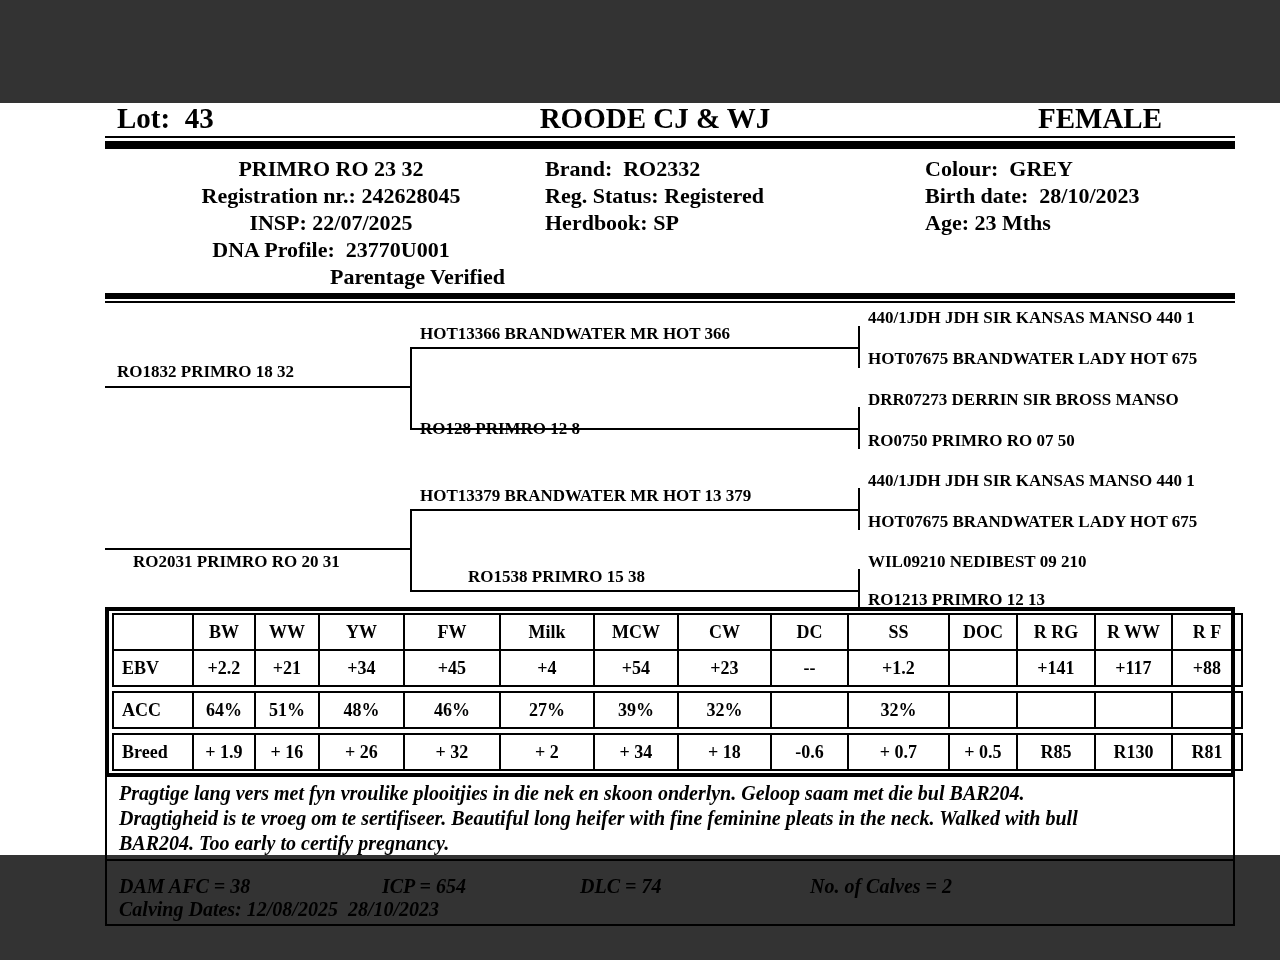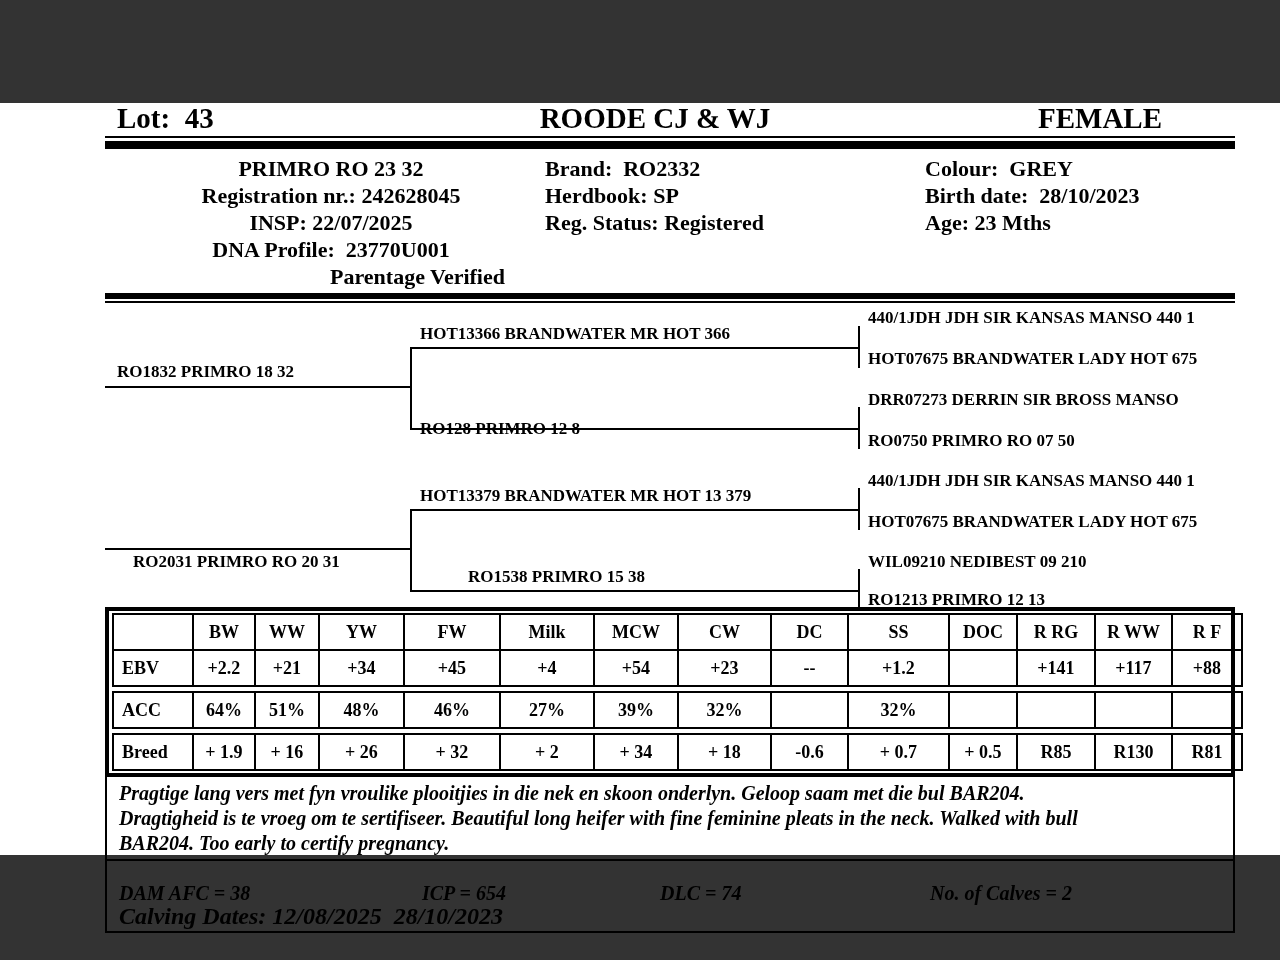--- a/index.html
+++ b/index.html
@@ -49,25 +49,25 @@
     border:2px solid #000; text-align:center; font-weight:bold;
     height:22px; line-height:20px; padding:7px 0; overflow:hidden;
   }
   .ebv-wrap .t2, .ebv-wrap .t3 { margin-top:4px; }
   .row-label { text-align:left !important; padding-left:8px !important; }
 
   
   .bottom-box { border-left:2px solid #000; border-right:2px solid #000; border-bottom:2px solid #000;font-style:italic; }
   .comments { font-size:20px; line-height:25px; padding:4px 8px 3px 12px; }
   .divider { height:2px; background:#000; }
-  .dam-row { display:flex; font-size:20px; line-height:22px; padding:21px 0 0 12px;gap:40px; }
+  .dam-row { display:flex; font-size:20px; line-height:22px; padding:14px 0 0 12px; }
   .dam-afc { width:263px; }
   .dam-icp { width:198px; }
   .dam-dlc { width:230px; }
-  .calving { font-size:24px; line-height:23px; padding:1px 0 3px 12px; white-space:pre; }
+  .calving { font-size:20px; line-height:23px; padding:1px 0 3px 12px; white-space:pre; }
 </style>
 </head>
 <body>
 
 <div class="band band-top"></div>
 <div class="band band-bottom"></div>
 
 <div class="content">
 
   <div class="header-row">
@@ -83,22 +83,22 @@
   <div class="info">
     <div class="col1">
       <div class="line">PRIMRO RO 23 32</div>
       <div class="line">Registration nr.: 242628045</div>
       <div class="line">INSP: 22/07/2025</div>
       <div class="line">DNA Profile:  23770U001</div>
       <div class="line parentage">Parentage Verified</div>
     </div>
     <div class="col2">
       <div class="line">Brand:  RO2332</div>
+      <div class="line">Reg. Status: Registered</div>
       <div class="line">Herdbook: SP</div>
-      <div class="line">Reg. Status: Registered</div>
     </div>
     <div class="col3">
       <div class="line">Colour:  GREY</div>
       <div class="line">Birth date:  28/10/2023</div>
       <div class="line">Age: 23 Mths</div>
     </div>
   </div>
   <div class="ruleB">
     <div class="thick-rule"></div>
     <div class="thin-rule"></div>

